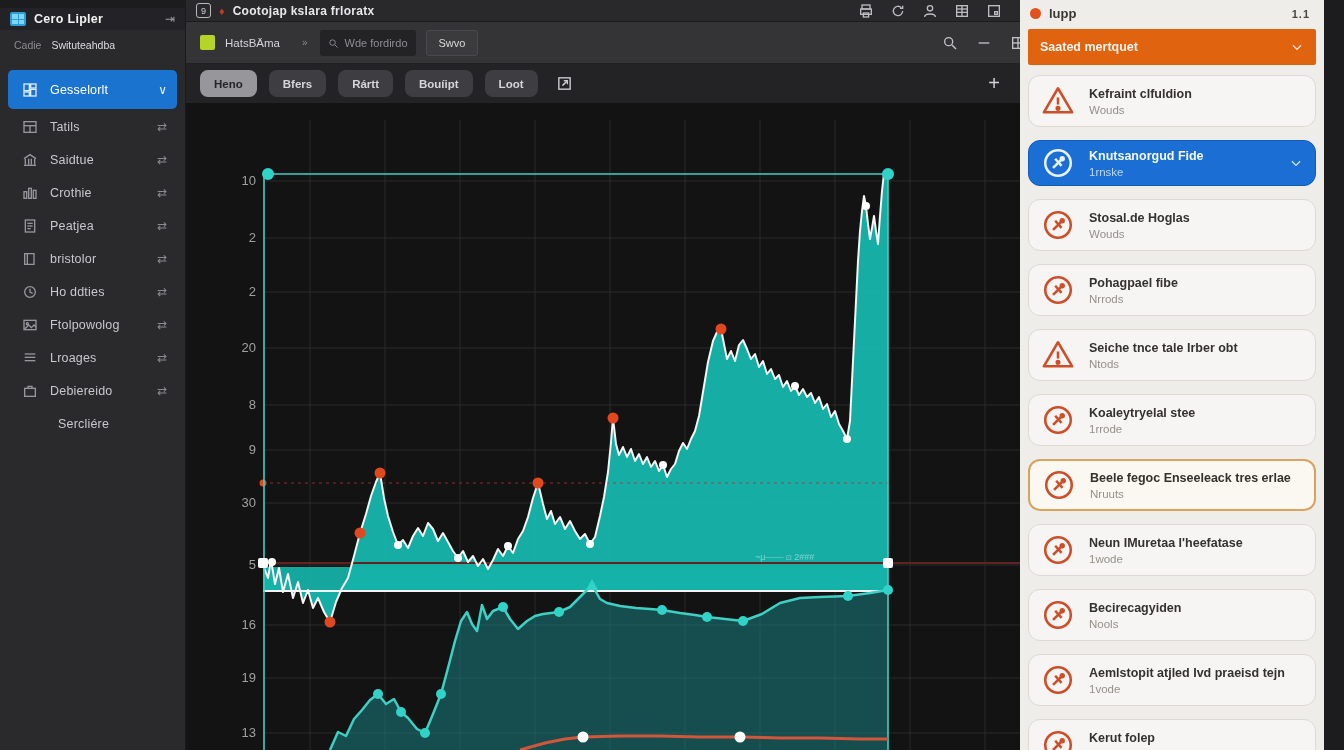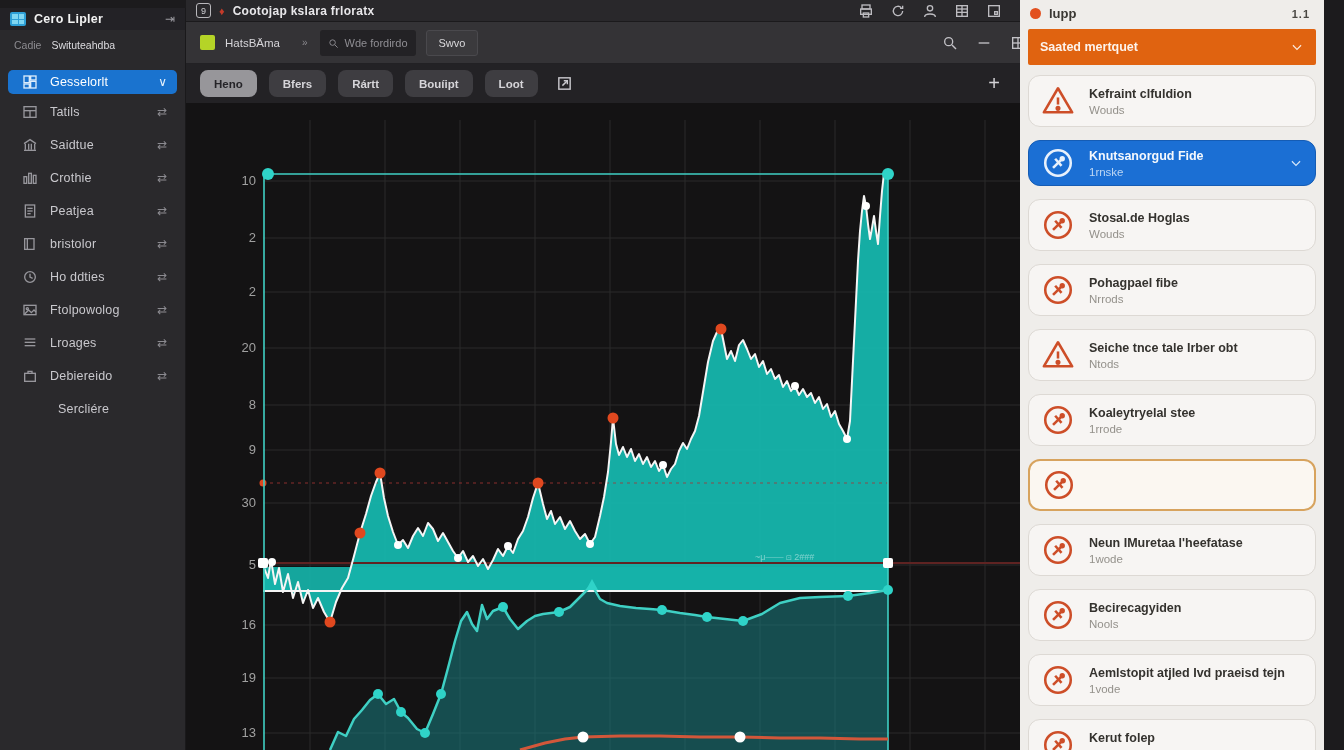--- a/index.html
+++ b/index.html
@@ -16,21 +16,21 @@
     display:grid; grid-template-columns:1fr 1fr; gap:1px; padding:2px; }
   #sb-logo i { background:#7fd6f2; display:block; }
   #sb-title { color:#f2f2f2; font-size:12.5px; font-weight:bold; letter-spacing:.3px; flex:1; }
   .pin-glyph { color:#9b9aa0; font-size:12px; }
   #sb-sub { display:flex; gap:10px; padding:9px 12px 10px 14px; align-items:center; }
   #sb-sub .dim { color:#8c8b90; font-size:10.5px; }
   #sb-sub .lit { color:#dddce0; font-size:10.5px; }
   #sb-list { padding:6px 8px; }
   .sb-item { height:30px; margin:3px 0; display:flex; align-items:center; gap:12px;
     padding:0 10px 0 14px; border-radius:5px; color:#c9c8cd; cursor:pointer; }
-  .sb-item.active { background:#1a73cf; color:#fff; height:24px; }
+  .sb-item.active { background:#1a73cf; color:#fff; height:39px; }
   .sb-item .ic { width:16px; height:16px; color:#97969c; flex:0 0 16px; }
   .sb-item.active .ic { color:#dcecfb; }
   .sb-item .lbl { flex:1; font-size:12.5px; letter-spacing:.2px; }
   .sb-item .trail { color:#8b8a90; font-size:12px; }
   .sb-item.active .trail { color:#e8f2fc; }
   .sb-item.plain { padding-left:50px; }
 
   
   #main { position:absolute; left:186px; top:0; width:854px; height:750px; background:#161516; }
   #m-titlebar { height:22px; background:#29282b; border-bottom:1px solid #1b1a1c;
@@ -458,20 +458,24 @@
             <div class="cs">1rrode</div>
           </span>
         </div>
         <div class="card highlight">
           <span class="cic"><svg viewBox="0 0 24 24" fill="none" stroke="currentColor" stroke-width="1.8" width="100%" height="100%">
               <circle cx="12" cy="12" r="9"></circle>
               <line x1="8.5" y1="15.5" x2="15.5" y2="8.5"></line>
               <line x1="10" y1="9" x2="14.5" y2="14"></line>
               <circle cx="15" cy="9" r="1" fill="currentColor"></circle>
             </svg></span>
+          <span class="ctxt">
+            <div class="ct">Beele fegoc Enseeleack tres erlae</div>
+            <div class="cs">Nruuts</div>
+          </span>
         </div>
         <div class="card">
           <span class="cic"><svg viewBox="0 0 24 24" fill="none" stroke="currentColor" stroke-width="1.8" width="100%" height="100%">
               <circle cx="12" cy="12" r="9"></circle>
               <line x1="8.5" y1="15.5" x2="15.5" y2="8.5"></line>
               <line x1="10" y1="9" x2="14.5" y2="14"></line>
               <circle cx="15" cy="9" r="1" fill="currentColor"></circle>
             </svg></span>
           <span class="ctxt">
             <div class="ct">Neun IMuretaa l'heefatase</div>

